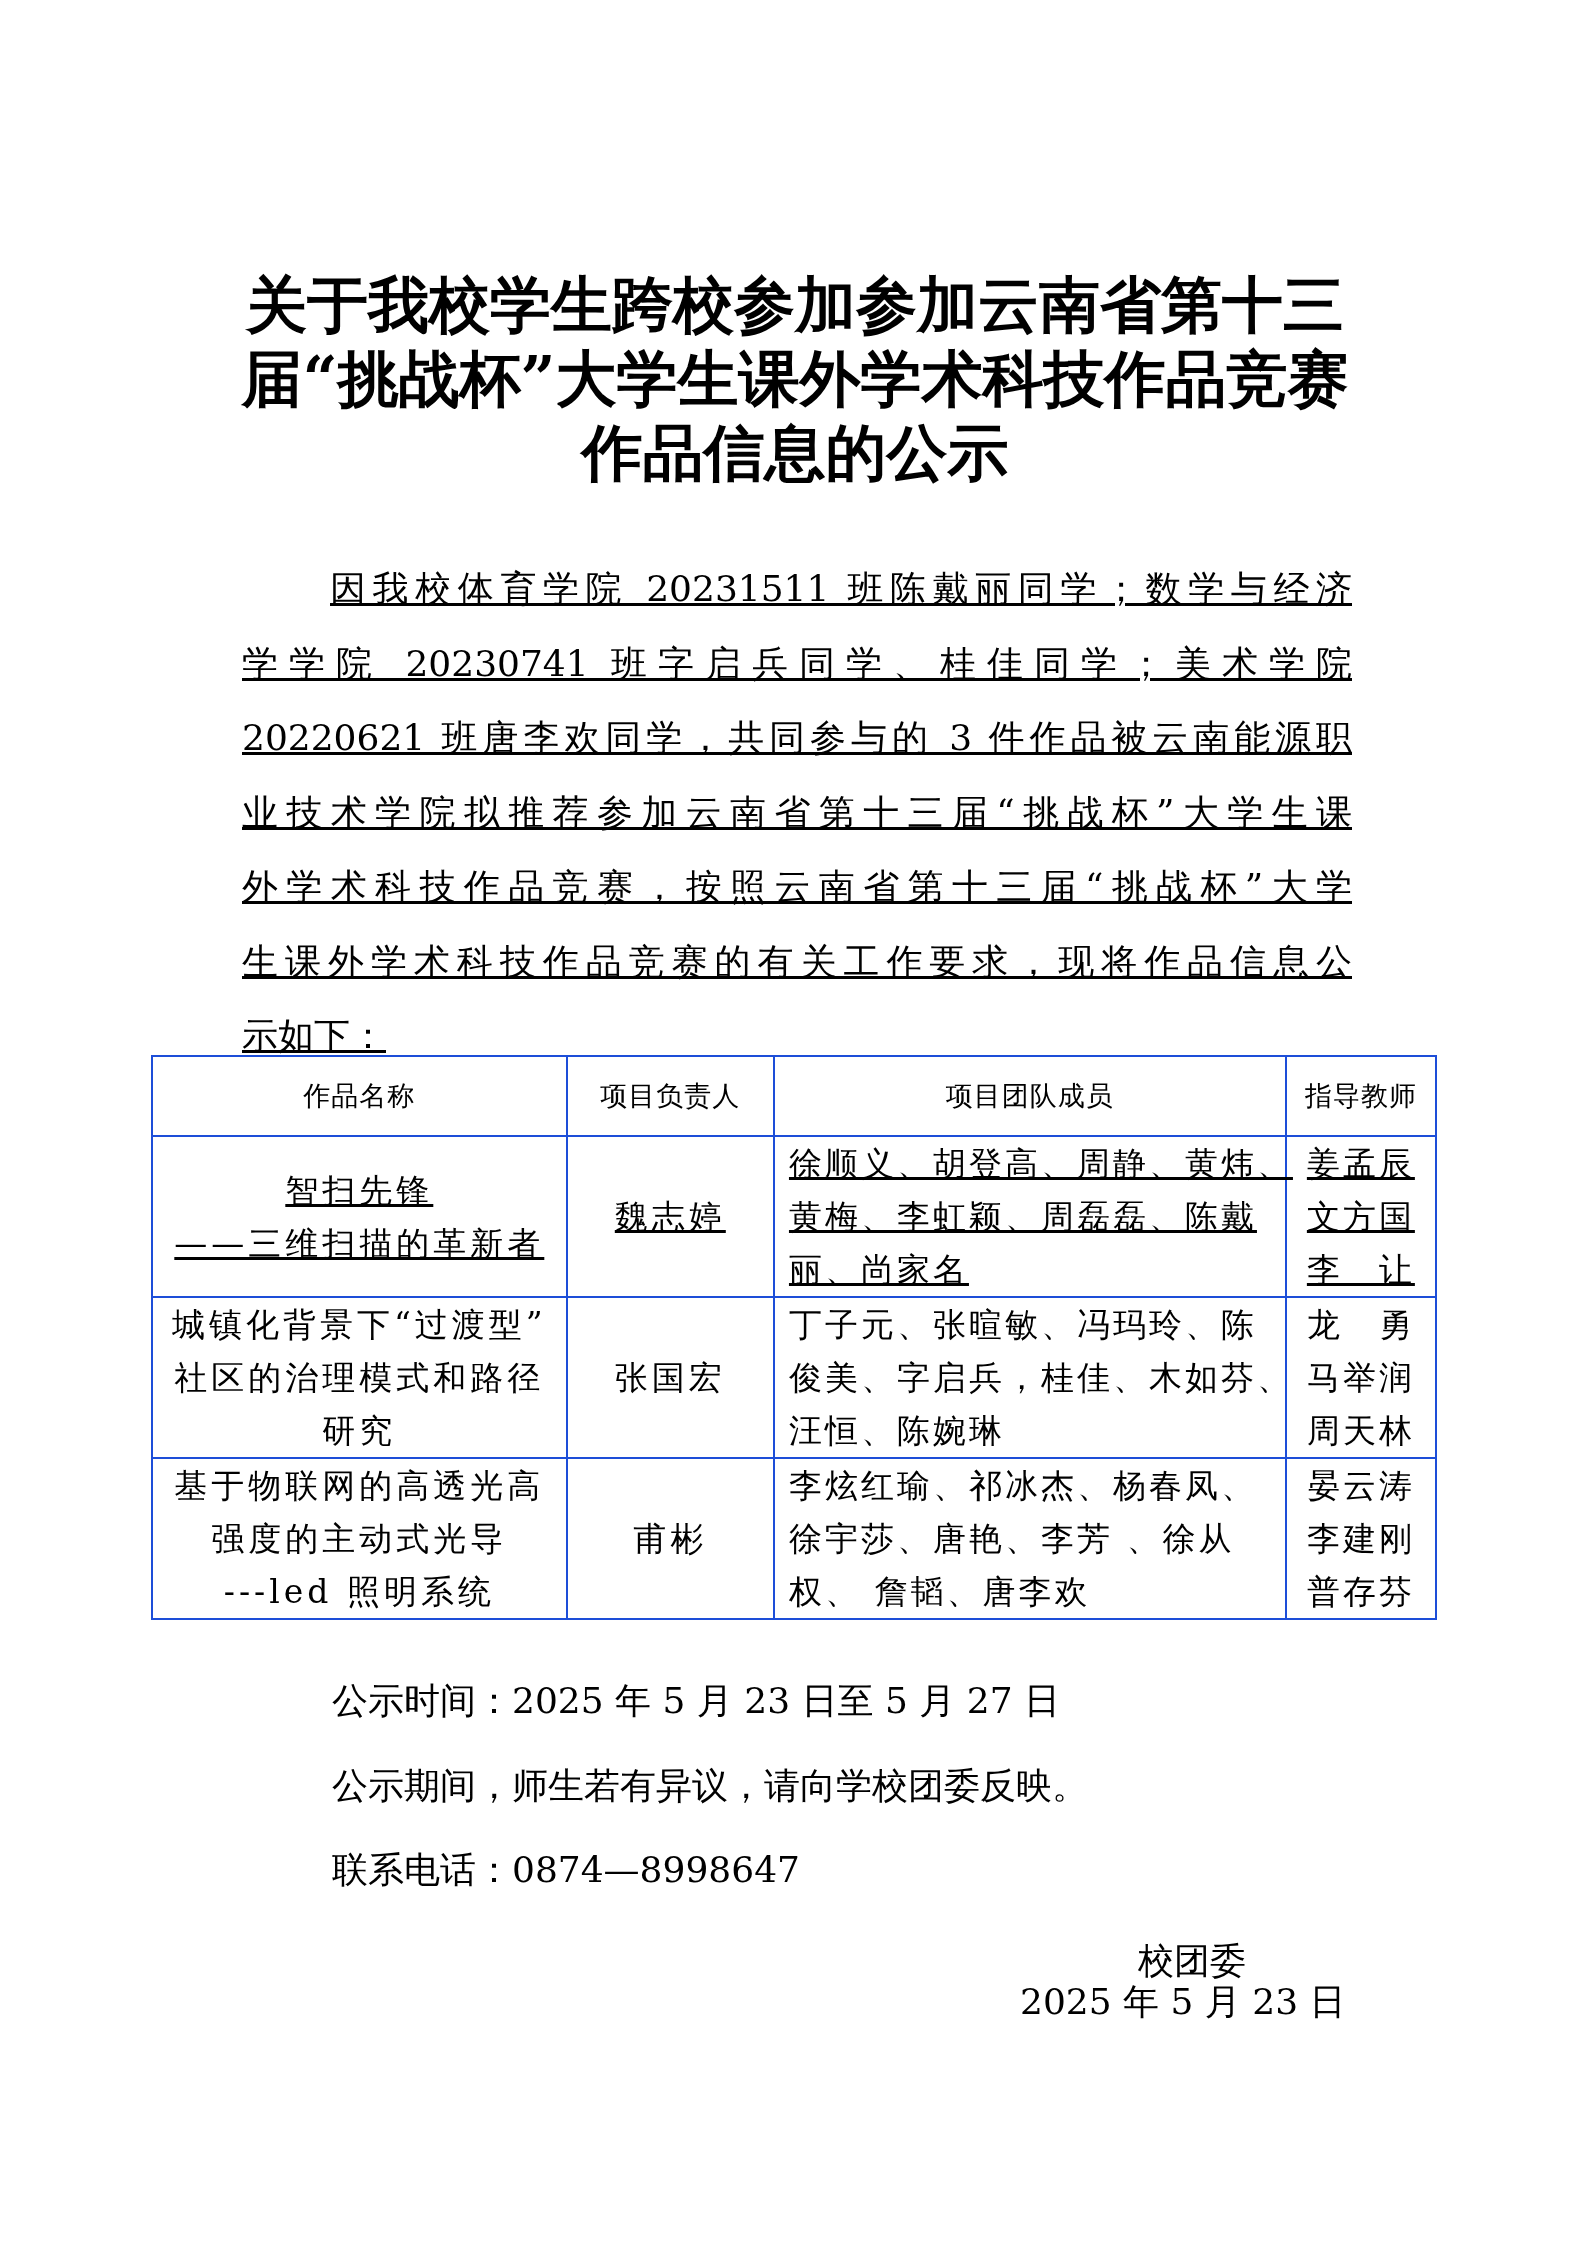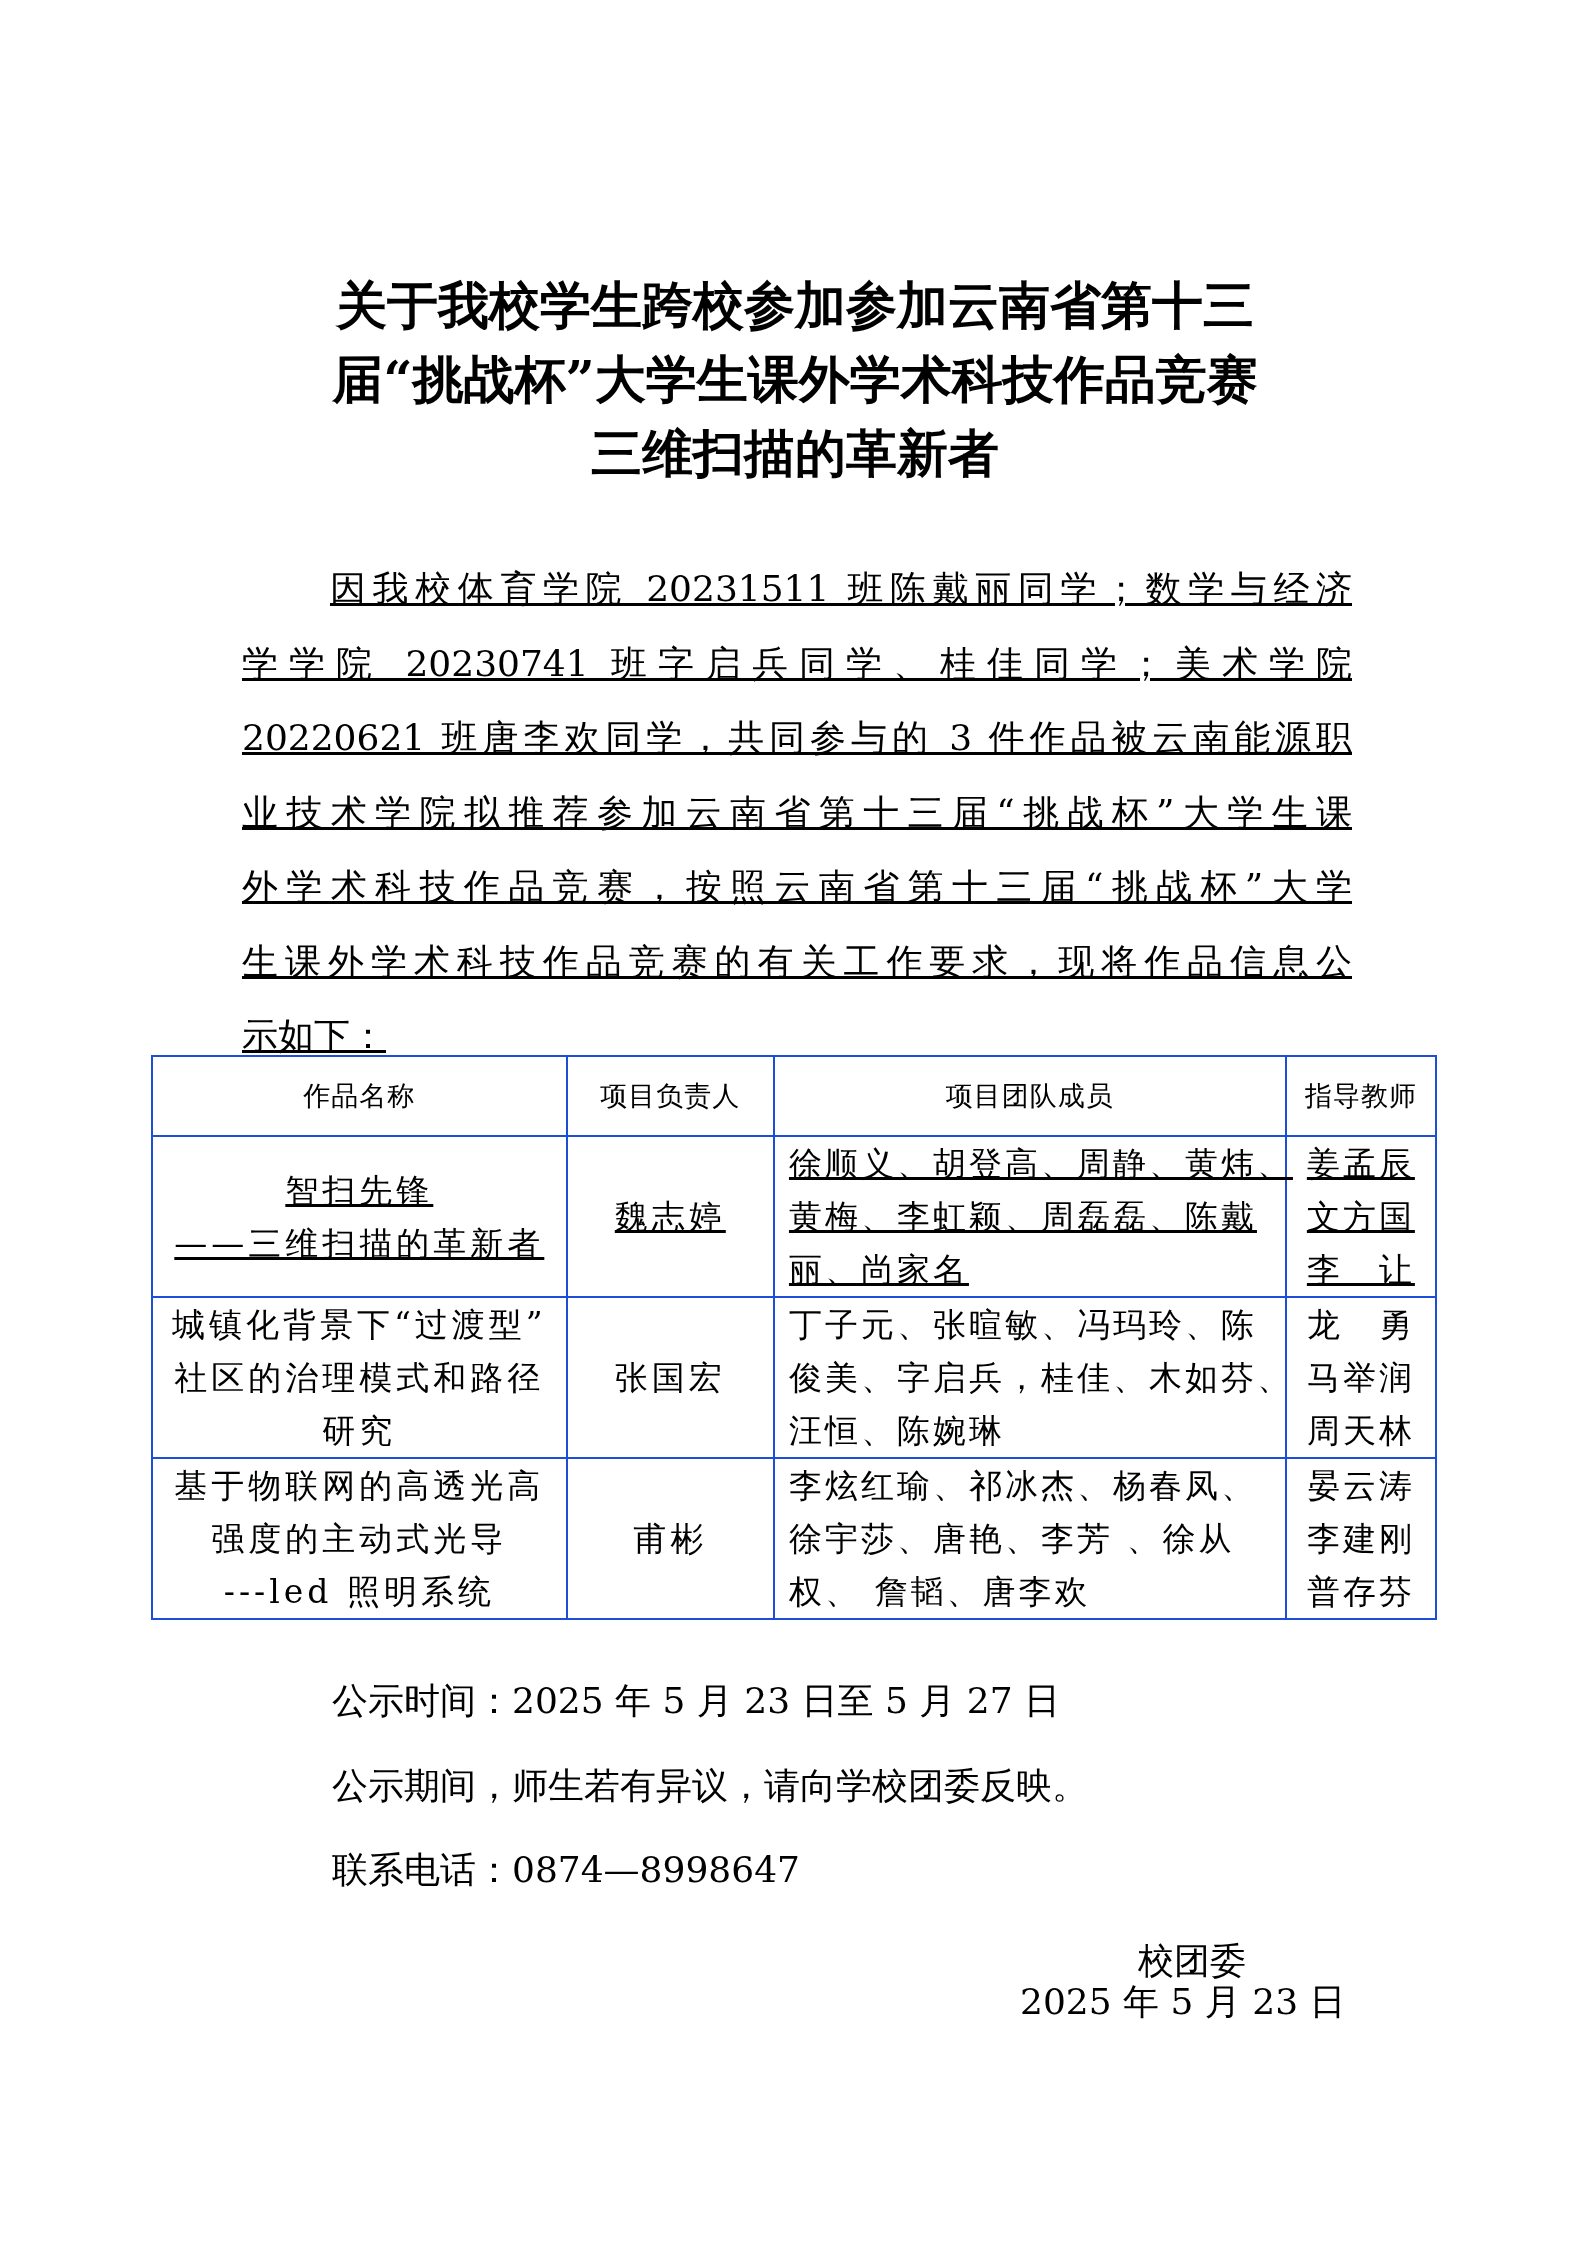--- a/index.html
+++ b/index.html
@@ -21,21 +21,21 @@
       width: 1587px; height: 2245px;
     }
     .title {
       position: absolute;
       left: 230px;
       top: 268px;
       width: 1130px;
       text-align: center;
       font-family: "DejaVu Serif", "Liberation Serif", serif;
       font-weight: bold;
-      font-size: 51px;
+      font-size: 61px;
       line-height: 74px;
       letter-spacing: 0px;
     }
     .title-line {
       display: block;
       white-space: nowrap;
     }
     .body-para {
       position: absolute;
       left: 242px;
@@ -128,21 +128,21 @@
     }
   </style>
 </head>
 <body>
 
 <div class="page">
 
   <div class="title">
     <span class="title-line">关于我校学生跨校参加参加云南省第十三</span>
     <span class="title-line">届“挑战杯”大学生课外学术科技作品竞赛</span>
-    <span class="title-line">三维扫描的革新者</span>
+    <span class="title-line">作品信息的公示</span>
   </div>
 
   <div class="body-para">
     <span class="body-line indent">因我校体育学院 20231511 班陈戴丽同学；数学与经济</span>
     <span class="body-line">学学院 20230741 班字启兵同学、桂佳同学；美术学院</span>
     <span class="body-line">20220621 班唐李欢同学，共同参与的 3 件作品被云南能源职</span>
     <span class="body-line">业技术学院拟推荐参加云南省第十三届“挑战杯”大学生课</span>
     <span class="body-line">外学术科技作品竞赛，按照云南省第十三届“挑战杯”大学</span>
     <span class="body-line">生课外学术科技作品竞赛的有关工作要求，现将作品信息公</span>
     <span class="body-line last">示如下：</span>

